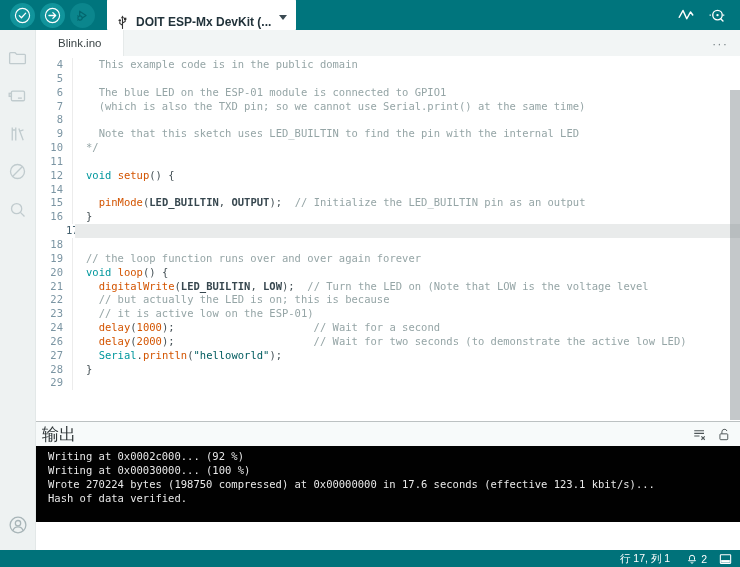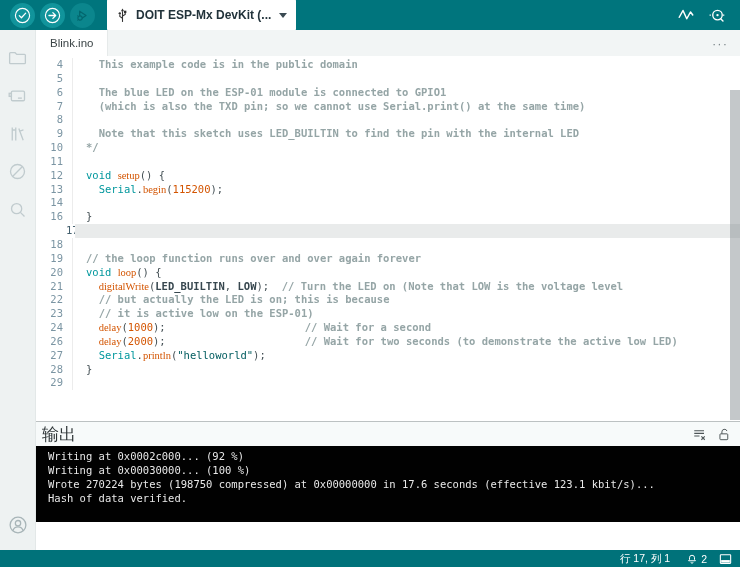--- a/index.html
+++ b/index.html
@@ -9,59 +9,59 @@
 
   
   .toolbar { position:absolute; left:0; top:0; width:740px; height:30px;
              background:#00757d; display:flex; align-items:center; }
   .tbtn { width:25px; height:25px; border-radius:50%; border:none; cursor:pointer;
           display:flex; align-items:center; justify-content:center; flex:none; padding:0; }
   .tbtn.verify { background:#11949b; margin-left:10px; }
   .tbtn.upload { background:#11949b; margin-left:5px; }
   .tbtn.debug  { background:#0b868d; margin-left:5px; }
   .board-select { margin-left:12px; height:23px; background:#ffffff; border-radius:2px;
-                  display:flex; align-items:center; padding:16px 9px; cursor:pointer; }
+                  display:flex; align-items:flex-start; padding:16px 9px; cursor:pointer; }
   .board-select .lbl { font-size:12px; font-weight:bold; color:#22333b; margin:0 8px 0 7px; white-space:nowrap; }
   .caret { width:0; height:0; border-left:4px solid transparent; border-right:4px solid transparent;
            border-top:5px solid #3a4a52; }
   .tb-right { margin-left:auto; display:flex; align-items:center; gap:13px; margin-right:13px; }
   .tb-icon { background:none; border:none; padding:0; cursor:pointer; display:flex; }
 
   
   .activitybar { position:absolute; left:0; top:30px; width:36px; height:520px;
                  background:#eef2f2; border-right:1px solid #e3e8e8;
                  display:flex; flex-direction:column; align-items:center; }
   .abtn { width:36px; height:38px; display:flex; align-items:center; justify-content:center;
           background:none; border:none; cursor:pointer; padding:0; }
   .abtn:first-child { margin-top:8px; }
   .abtn.bottom { margin-top:auto; margin-bottom:6px; }
 
   
   .tabbar { position:absolute; left:36px; top:30px; width:704px; height:26px;
             background:#f2f5f5; display:flex; align-items:stretch; }
-  .tab { background:#ffffff; padding:0 14px; display:flex; align-items:center;
+  .tab { background:#ffffff; padding:0 22px; display:flex; align-items:center;
          font-size:11.5px; color:#3c4547; border-right:1px solid #e6eaea; cursor:pointer;justify-content:flex-end; }
   .tab-more { margin-left:auto; margin-right:12px; align-self:center; color:#7c8689;
               font-size:13px; letter-spacing:1px; cursor:pointer; background:none; border:none; }
 
   
   .editor { position:absolute; left:36px; top:56px; width:704px; height:365px; background:#ffffff;
             font-family:"DejaVu Sans Mono", monospace; font-size:10.5px; overflow:hidden; }
   .rows { padding-top:2px; }
   .row { display:flex; height:13.85px; line-height:13.85px; white-space:pre; }
   .ln { width:36px; flex:none; text-align:right; padding-right:9px; color:#7b95a3; }
   .row.active .ln { color:#44606e;padding-left:30px; }
   .codecol { flex:1; padding-left:13px; border-left:1px solid #ececec; color:#434f54; }
   .row.active .codecol { background:#e9ebeb; }
   .s-pl { color:#434f54; }
   .s-kw { color:#00979d; }
-  .s-fn { color:#d35400;font-family:Liberation Serif, serif; }
+  .s-fn { color:#d35400; }
   .s-num { color:#d35400; }
   .s-cs { color:#37474f; font-weight:bold; }
-  .s-cm { color:#95a5a6;font-weight:bold; }
+  .s-cm { color:#95a5a6; }
   .s-str { color:#005c5f; }
   .vscroll { position:absolute; right:0; top:34px; width:10px; height:330px;
              background:rgba(125,134,138,0.45); cursor:pointer; }
 
   
   .output-header { position:absolute; left:36px; top:421px; width:704px; height:25px;
                    background:#f7fafa; border-top:1px solid #bcc1c2;
                    display:flex; align-items:center; }
   .output-title { font-size:17px; color:#2f3638; margin-left:6px; }
   .oh-icons { margin-left:auto; display:flex; align-items:center; gap:11px; margin-right:9px; }
@@ -205,22 +205,22 @@
     <div class="rows" id="editor-rows">
         <div class="row"><span class="ln">4</span><span class="codecol"><span class="s-cm">  This example code is in the public domain</span></span></div>
         <div class="row"><span class="ln">5</span><span class="codecol"></span></div>
         <div class="row"><span class="ln">6</span><span class="codecol"><span class="s-cm">  The blue LED on the ESP-01 module is connected to GPIO1</span></span></div>
         <div class="row"><span class="ln">7</span><span class="codecol"><span class="s-cm">  (which is also the TXD pin; so we cannot use Serial.print() at the same time)</span></span></div>
         <div class="row"><span class="ln">8</span><span class="codecol"></span></div>
         <div class="row"><span class="ln">9</span><span class="codecol"><span class="s-cm">  Note that this sketch uses LED_BUILTIN to find the pin with the internal LED</span></span></div>
         <div class="row"><span class="ln">10</span><span class="codecol"><span class="s-cm">*/</span></span></div>
         <div class="row"><span class="ln">11</span><span class="codecol"></span></div>
         <div class="row"><span class="ln">12</span><span class="codecol"><span class="s-kw">void</span><span class="s-pl"> </span><span class="s-fn">setup</span><span class="s-pl">() {</span></span></div>
-        <div class="row"><span class="ln">13</span><span class="codecol"><span class="s-pl">  </span><span class="s-kw">Serial</span><span class="s-pl">.</span><span class="s-fn">begin</span><span class="s-pl">(</span><span class="s-num">115200</span><span class="s-pl">);</span></span></div>
         <div class="row"><span class="ln">14</span><span class="codecol"></span></div>
+        <div class="row"><span class="ln">15</span><span class="codecol"><span class="s-pl">  </span><span class="s-fn">pinMode</span><span class="s-pl">(</span><span class="s-cs">LED_BUILTIN</span><span class="s-pl">, </span><span class="s-cs">OUTPUT</span><span class="s-pl">);  </span><span class="s-cm">// Initialize the LED_BUILTIN pin as an output</span></span></div>
         <div class="row"><span class="ln">16</span><span class="codecol"><span class="s-pl">}</span></span></div>
         <div class="row active"><span class="ln">17</span><span class="codecol"></span></div>
         <div class="row"><span class="ln">18</span><span class="codecol"></span></div>
         <div class="row"><span class="ln">19</span><span class="codecol"><span class="s-cm">// the loop function runs over and over again forever</span></span></div>
         <div class="row"><span class="ln">20</span><span class="codecol"><span class="s-kw">void</span><span class="s-pl"> </span><span class="s-fn">loop</span><span class="s-pl">() {</span></span></div>
         <div class="row"><span class="ln">21</span><span class="codecol"><span class="s-pl">  </span><span class="s-fn">digitalWrite</span><span class="s-pl">(</span><span class="s-cs">LED_BUILTIN</span><span class="s-pl">, </span><span class="s-cs">LOW</span><span class="s-pl">);  </span><span class="s-cm">// Turn the LED on (Note that LOW is the voltage level</span></span></div>
         <div class="row"><span class="ln">22</span><span class="codecol"><span class="s-pl">  </span><span class="s-cm">// but actually the LED is on; this is because</span></span></div>
         <div class="row"><span class="ln">23</span><span class="codecol"><span class="s-pl">  </span><span class="s-cm">// it is active low on the ESP-01)</span></span></div>
         <div class="row"><span class="ln">24</span><span class="codecol"><span class="s-pl">  </span><span class="s-fn">delay</span><span class="s-pl">(</span><span class="s-num">1000</span><span class="s-pl">);                      </span><span class="s-cm">// Wait for a second</span></span></div>
         <div class="row"><span class="ln">26</span><span class="codecol"><span class="s-pl">  </span><span class="s-fn">delay</span><span class="s-pl">(</span><span class="s-num">2000</span><span class="s-pl">);                      </span><span class="s-cm">// Wait for two seconds (to demonstrate the active low LED)</span></span></div>

